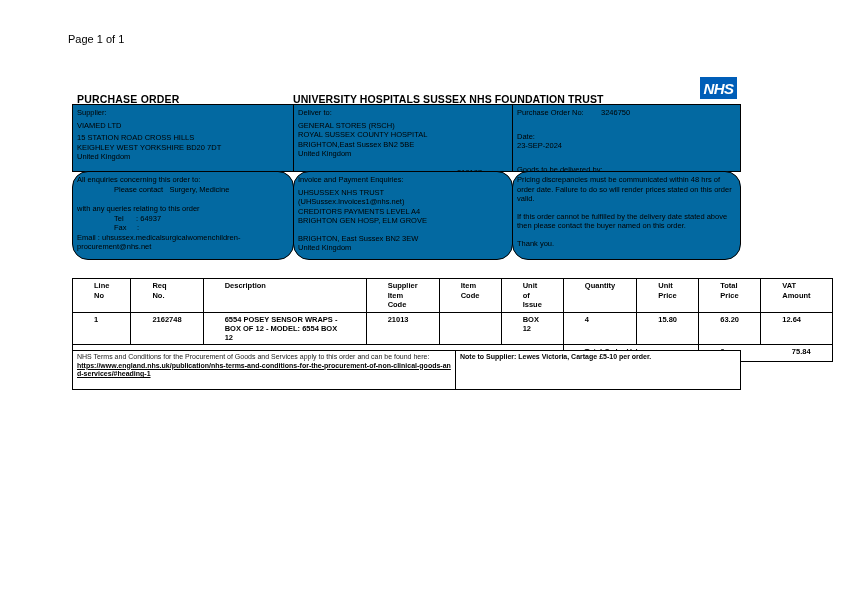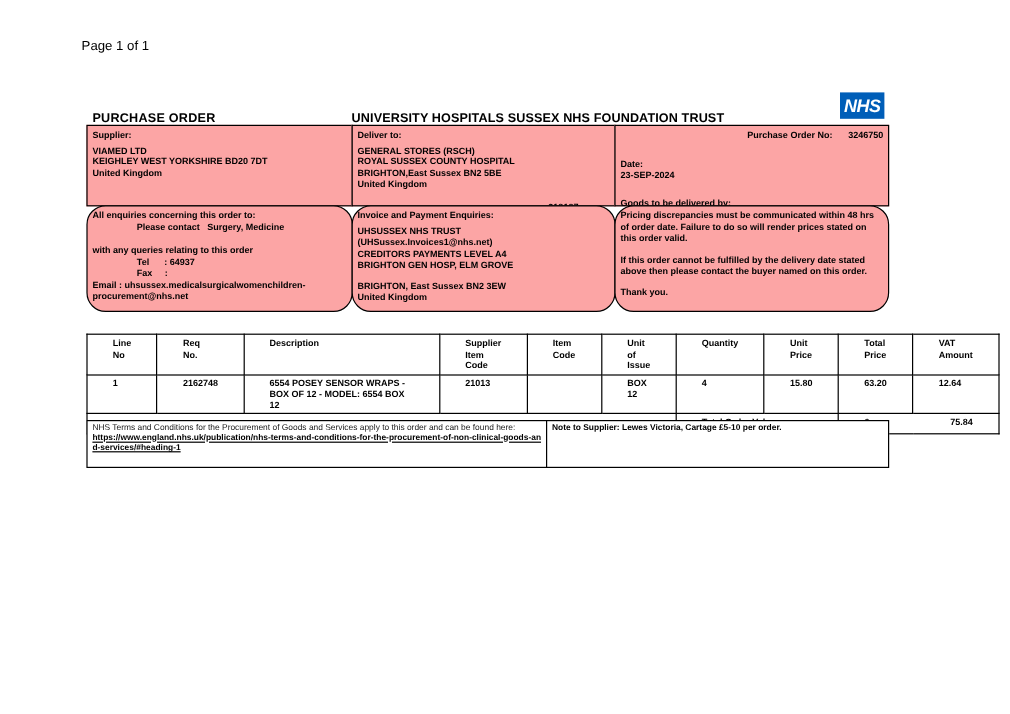--- a/index.html
+++ b/index.html
@@ -11,34 +11,34 @@
   .nhs-logo { position:absolute; left:700px; top:77px; width:37px; height:22px;
     background:#005EB8; color:#fff; font-weight:700; font-style:italic;
     font-size:15px; display:flex; align-items:center; justify-content:center; letter-spacing:-0.5px; }
 
   .title-left  { position:absolute; left:77px;  top:93px; font-size:10.5px; font-weight:700; letter-spacing:0.2px; }
   .title-right { position:absolute; left:293px; top:93px; font-size:10.5px; font-weight:700; letter-spacing:0.1px; }
 
   .grid { position:absolute; left:72px; top:104px; width:669px; }
   .row { display:flex; }
   .row2 { margin-top:-1px; }
-  .cell { border:1px solid #000; padding:3px 4px; font-size:7.5px; font-weight:700; line-height:9.5px; background:#fca5a5; }
+  .cell { border:1px solid #000; padding:3px 4px; font-size:7.5px; font-weight:400; line-height:9.5px; background:#0369a1; }
   .cell + .cell { margin-left:-1px; }
   .c1 { width:222px; }
   .c2 { width:220px; }
   .c3 { width:229px; }
   .r1 { height:68px; }
   .r2 { height:89px;border-radius:16px; }
   .pre { white-space:pre-wrap;padding-left:37px; }
   .gap3 { margin-top:3px; }
   .gap8 { margin-top:8px; }
   .gap10 { margin-top:10px; }
   .gap14 { margin-top:14px;flex-direction:column; }
   .code-right { text-align:right; padding-right:26px; margin-top:9px; }
-  .kv { display:flex;justify-content:flex-end; }
+  .kv { display:flex; }
   .kv .k-po { width:84px; }
   .kv .k-date { width:28px; }
 
   table.items { position:absolute; left:72px; top:278px; border-collapse:collapse; table-layout:fixed;
     font-size:7.5px; font-weight:700; }
   table.items th, table.items td { border:1px solid #000; padding:2px 21px; vertical-align:top; text-align:left; background:#fff; }
   table.items th { white-space:pre-line; line-height:9.5px; }
   tr.hdr { height:28px; }
   tr.data { height:25px; }
   tr.total { height:17px; }
@@ -64,20 +64,21 @@
 
 <div class="title-left">PURCHASE ORDER</div>
 <div class="title-right">UNIVERSITY HOSPITALS SUSSEX NHS FOUNDATION TRUST</div>
 
 <div class="grid">
 
   <div class="row">
     <div class="cell c1 r1">
       <div>Supplier:</div>
       <div class="gap3">VIAMED LTD</div>
+      <div class="gap3">15 STATION ROAD CROSS HILLS</div>
       <div>KEIGHLEY WEST YORKSHIRE BD20 7DT</div>
       <div>United Kingdom</div>
     </div>
     <div class="cell c2 r1">
       <div>Deliver to:</div>
       <div class="gap3">GENERAL STORES (RSCH)</div>
       <div>ROYAL SUSSEX COUNTY HOSPITAL</div>
       <div>BRIGHTON,East Sussex BN2 5BE</div>
       <div>United Kingdom</div>
       <div class="code-right">218187</div>

